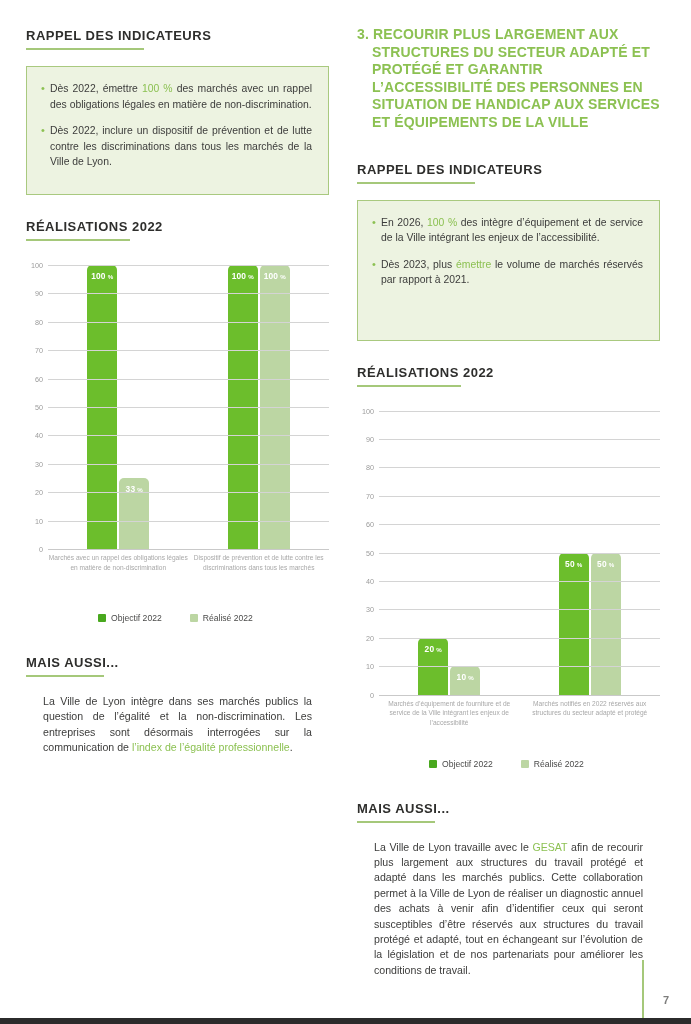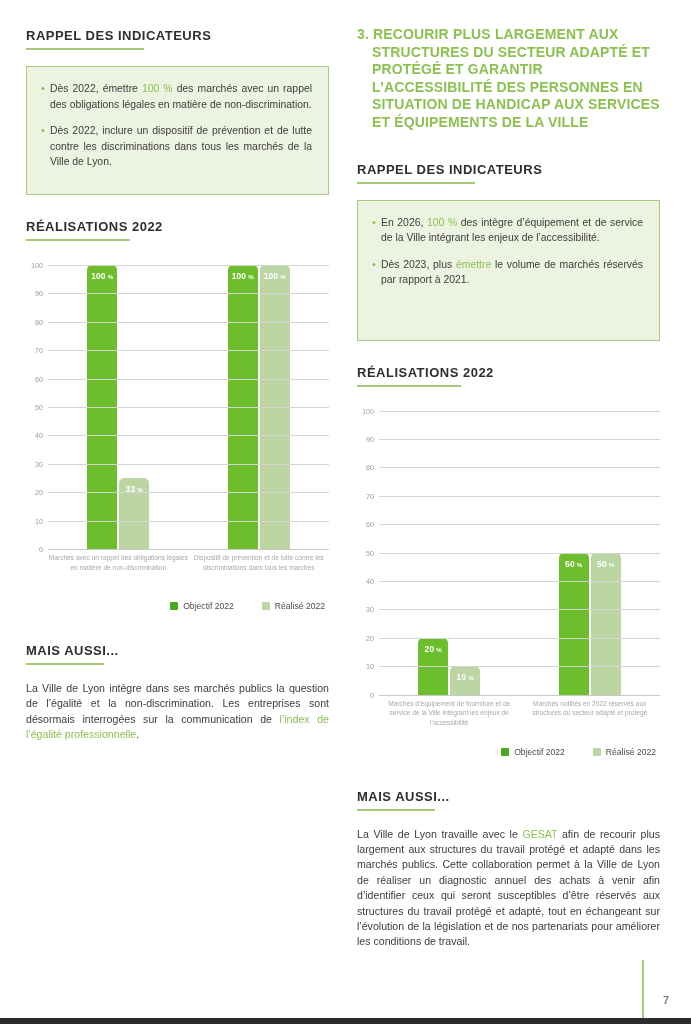--- a/index.html
+++ b/index.html
@@ -169,25 +169,25 @@
   .xlabel {
     position: absolute;
     text-align: center;
     font-size: 6.6px;
     line-height: 9.6px;
     color: #a8a8a8;
   }
 
   .legend {
     display: flex;
-    justify-content: flex-end;
+    justify-content: center;
     align-items: center;
     gap: 28px;
     padding-right: 4px;
-    margin-top: 44px;
+    margin-top: 56px;
   }
   .legend-item {
     display: flex;
     align-items: center;
     gap: 5px;
     font-size: 8.6px;
     color: #4a4a49;
   }
   .swatch {
     width: 8px; height: 8px;
@@ -196,21 +196,21 @@
   }
   .swatch.obj  { background: #49a81e; }
   .swatch.real { background: #bcd6a3; }
 
   
   .body-text {
     font-size: 10.6px;
     line-height: 15.4px;
     text-align: justify;
     color: #3c3c3b;
-    margin: 0;
+    margin: 17px;
   }
   .mais-block { margin-top: 30px; }
 
   
   .page-num {
     position: absolute;
     right: 22px;
     bottom: 18px;
     font-size: 11px;
     font-weight: bold;

